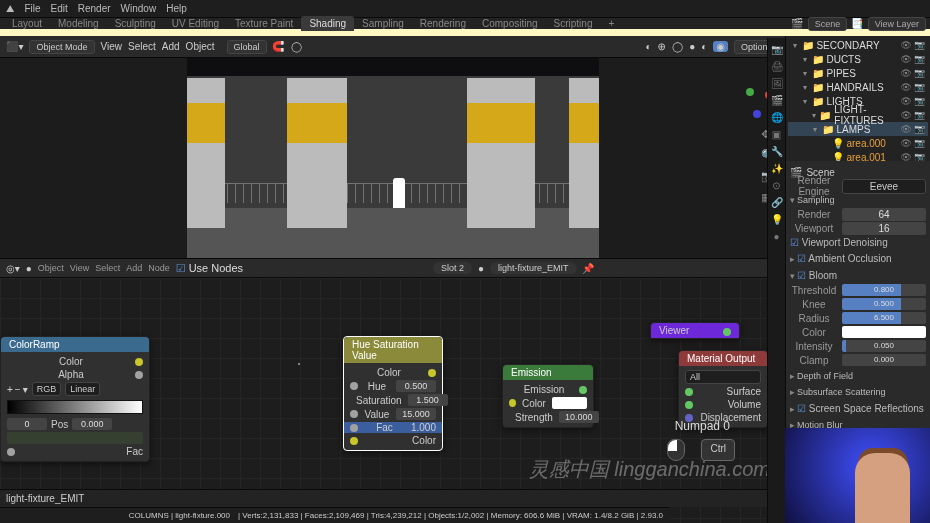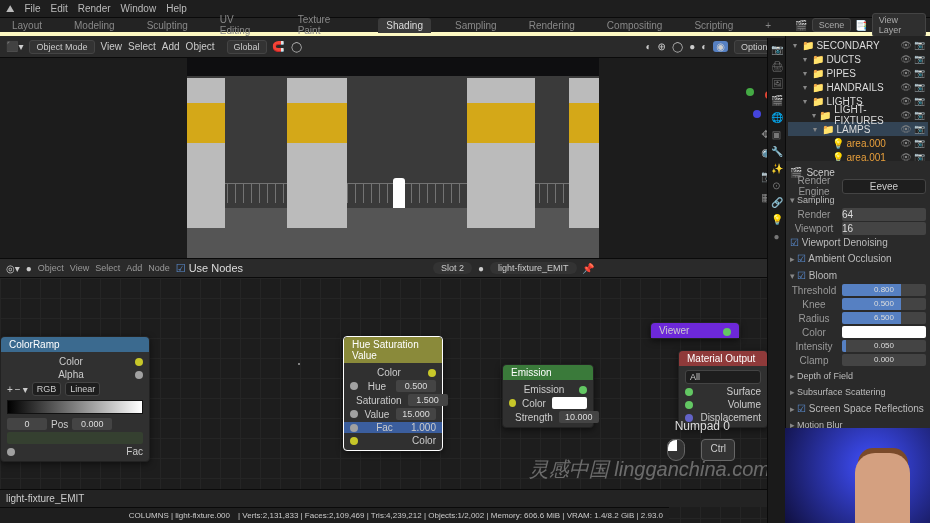--- a/index.html
+++ b/index.html
@@ -2,21 +2,21 @@
 <html><head>
 <meta charset="utf-8">
 <style>
 *{box-sizing:border-box;margin:0;padding:0;font-family:sans-serif;font-size:10px;color:#ccc;user-select:none}
 body{background:#1a1a1a;width:930px;height:523px;overflow:hidden;position:relative}
 .row{display:flex;align-items:center;gap:2px}
 
 
 .menubar{background:#1e1e1e;height:18px;padding:2px 6px;display:flex;gap:10px;align-items:center;border-bottom:1px solid #0a0a0a}
 .menubar span{font-size:10px;color:#bbb}
-.wsbar{background:#232323;height:18px;display:flex;align-items:center;gap:16px;padding:0 4px;border-bottom:4px solid #fef9c3}
+.wsbar{background:#232323;height:18px;display:flex;align-items:center;gap:0;padding:0 4px;border-bottom:7px solid #fef9c3}
 .wstab{padding:2px 8px;color:#888;font-size:10px;border-radius:3px 3px 0 0}
 .wstab.active{background:#3a3a3a;color:#ddd}
 .wsbar .scene-info{margin-left:auto;display:flex;gap:4px;align-items:center}
 .wsbar .scene-info .field{background:#2f2f2f;border:1px solid #444;padding:1px 6px;border-radius:3px;font-size:9px;color:#aaa}
 
 
 .main{display:flex;height:487px}
 .center{flex:1;display:flex;flex-direction:column;min-width:0}
 .right{width:145px;background:#232323;border-left:1px solid #0a0a0a;display:flex;flex-direction:column}
 
@@ -77,21 +77,21 @@
 .outl .sel{background:#334455}
 
 
 .props{flex:1;background:#2a2a2a;overflow:auto;padding:4px;font-size:9px}
 .props .sec{margin-bottom:2px}
 .props .sec-h{color:#bbb;font-size:9px;padding:2px 0}
 .props .sec-h::before{content:"▸ ";color:#888}
 .props .sec-h.open::before{content:"▾ "}
 .props .prow{display:flex;align-items:center;gap:4px;height:14px}
 .props .prow .lbl{width:48px;text-align:center;color:#999}
-.props .prow .pval{flex:1;background:#444;color:#ddd;border-radius:2px;padding:1px 0}
+.props .prow .pval{flex:1;background:#444;color:#ddd;text-align:center;border-radius:2px;padding:1px 0}
 .props .prow .slider{flex:1;height:12px;background:linear-gradient(90deg,#5680c2 70%,#444 70%);border-radius:2px;color:#ddd;text-align:center;font-size:8px;line-height:12px}
 .props .prow .colorsw{flex:1;height:12px;background:#fff;border-radius:2px}
 .props .chk{color:#bbb}
 .props .chk::before{content:"☑ ";color:#5b8fd6}
 .props .dd{background:#1e1e1e;border:1px solid #444;padding:1px 4px;border-radius:3px;flex:1;text-align:center}
 
 
 .ptabs{position:absolute;right:145px;top:38px;width:18px;background:#1a1a1a;bottom:0;display:flex;flex-direction:column;gap:6px;padding:6px 3px;border-left:1px solid #0a0a0a;z-index:3}
 .ptabs span{font-size:10px;color:#777;text-align:center}
 

